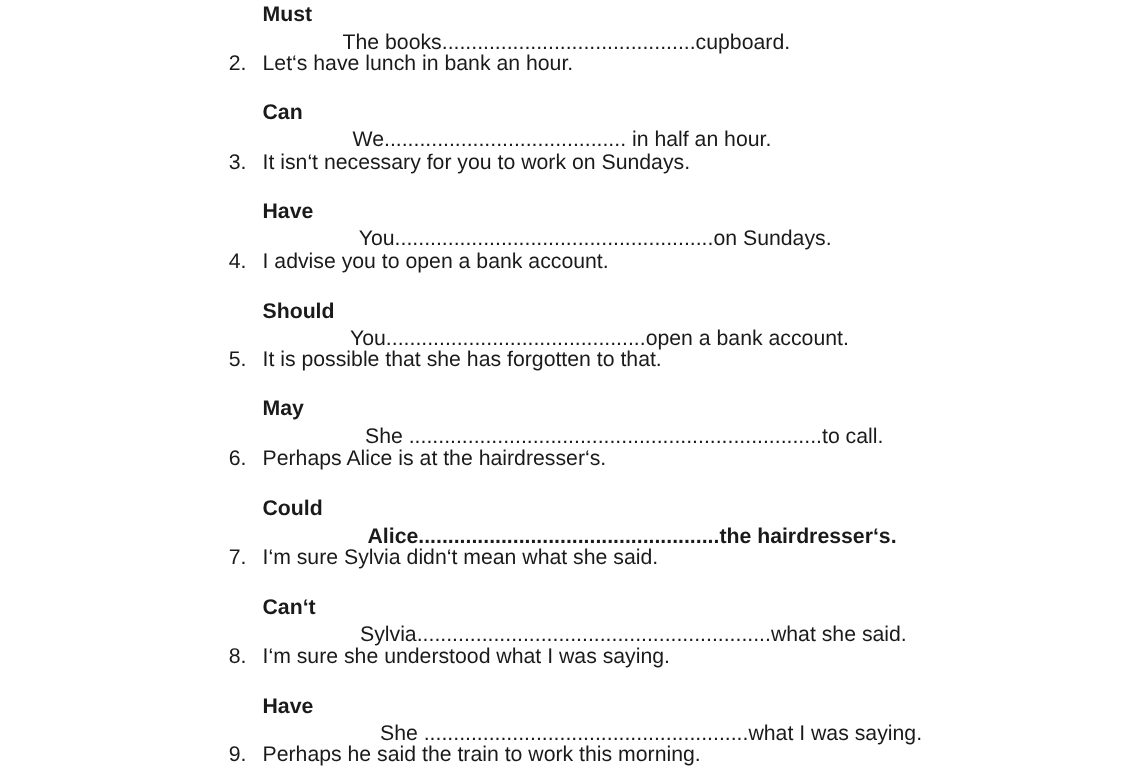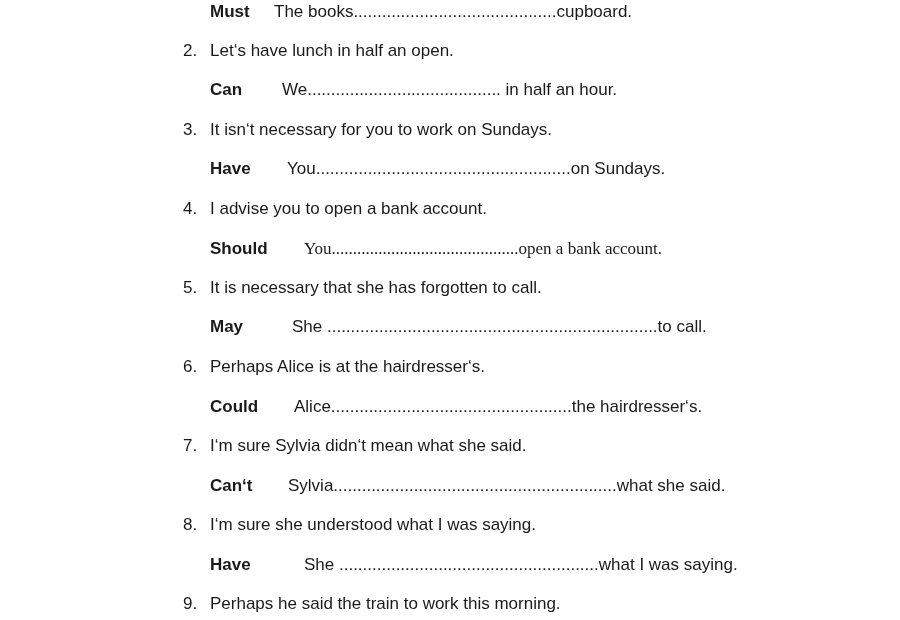--- a/index.html
+++ b/index.html
@@ -38,35 +38,36 @@
       position: absolute;
       left: 210px;
     }
     .kw {
       position: absolute;
       left: 210px;
       font-weight: bold;
     }
     .frag {
       position: absolute;
+      margin-top: 22px;
     }
   </style>
 </head>
 <body>
 
 <div class="page">
 
   <div class="line" style="top:0px;">
     <span class="kw">Must</span>
     <span class="frag" style="left:274px;">The books...........................................cupboard.</span>
   </div>
 
   <div class="line" style="top:39px;">
     <span class="num">2.</span>
-    <span class="stmt">Let‘s have lunch in half an open.</span>
+    <span class="stmt">Let‘s have lunch in bank an hour.</span>
   </div>
   <div class="line" style="top:78px;">
     <span class="kw">Can</span>
     <span class="frag" style="left:282px;">We......................................... in half an hour.</span>
   </div>
 
   <div class="line" style="top:118px;">
     <span class="num">3.</span>
     <span class="stmt">It isn‘t necessary for you to work on Sundays.</span>
   </div>
@@ -74,39 +75,39 @@
     <span class="kw">Have</span>
     <span class="frag" style="left:287px;text-align:right;">You......................................................on Sundays.</span>
   </div>
 
   <div class="line" style="top:197px;">
     <span class="num">4.</span>
     <span class="stmt">I advise you to open a bank account.</span>
   </div>
   <div class="line" style="top:237px;">
     <span class="kw">Should</span>
-    <span class="frag" style="left:304px;font-family:Liberation Serif, serif;">You............................................open a bank account.</span>
+    <span class="frag" style="left:280px;">You............................................open a bank account.</span>
   </div>
 
   <div class="line" style="top:276px;">
     <span class="num">5.</span>
-    <span class="stmt">It is necessary that she has forgotten to call.</span>
+    <span class="stmt">It is possible that she has forgotten to that.</span>
   </div>
   <div class="line" style="top:315px;">
     <span class="kw">May</span>
     <span class="frag" style="left:292px;">She ......................................................................to call.</span>
   </div>
 
   <div class="line" style="top:355px;">
     <span class="num">6.</span>
     <span class="stmt">Perhaps Alice is at the hairdresser‘s.</span>
   </div>
   <div class="line" style="top:395px;">
     <span class="kw">Could</span>
-    <span class="frag" style="left:294px;">Alice...................................................the hairdresser‘s.</span>
+    <span class="frag" style="left:294px;font-weight:bold;">Alice...................................................the hairdresser‘s.</span>
   </div>
 
   <div class="line" style="top:434px;">
     <span class="num">7.</span>
     <span class="stmt">I‘m sure Sylvia didn‘t mean what she said.</span>
   </div>
   <div class="line" style="top:474px;">
     <span class="kw">Can‘t</span>
     <span class="frag" style="left:288px;">Sylvia............................................................what she said.</span>
   </div>

